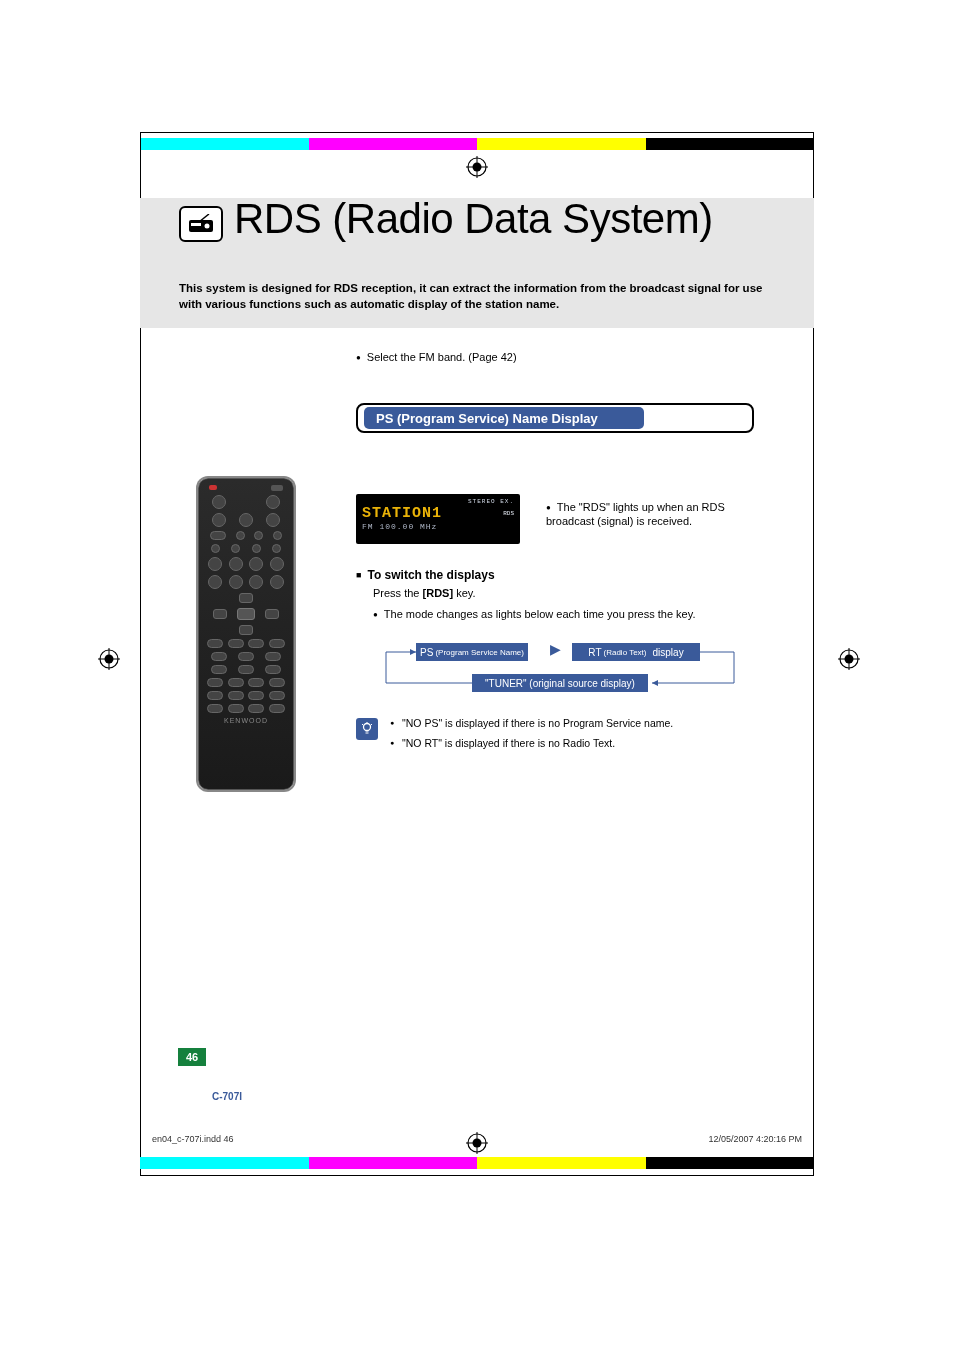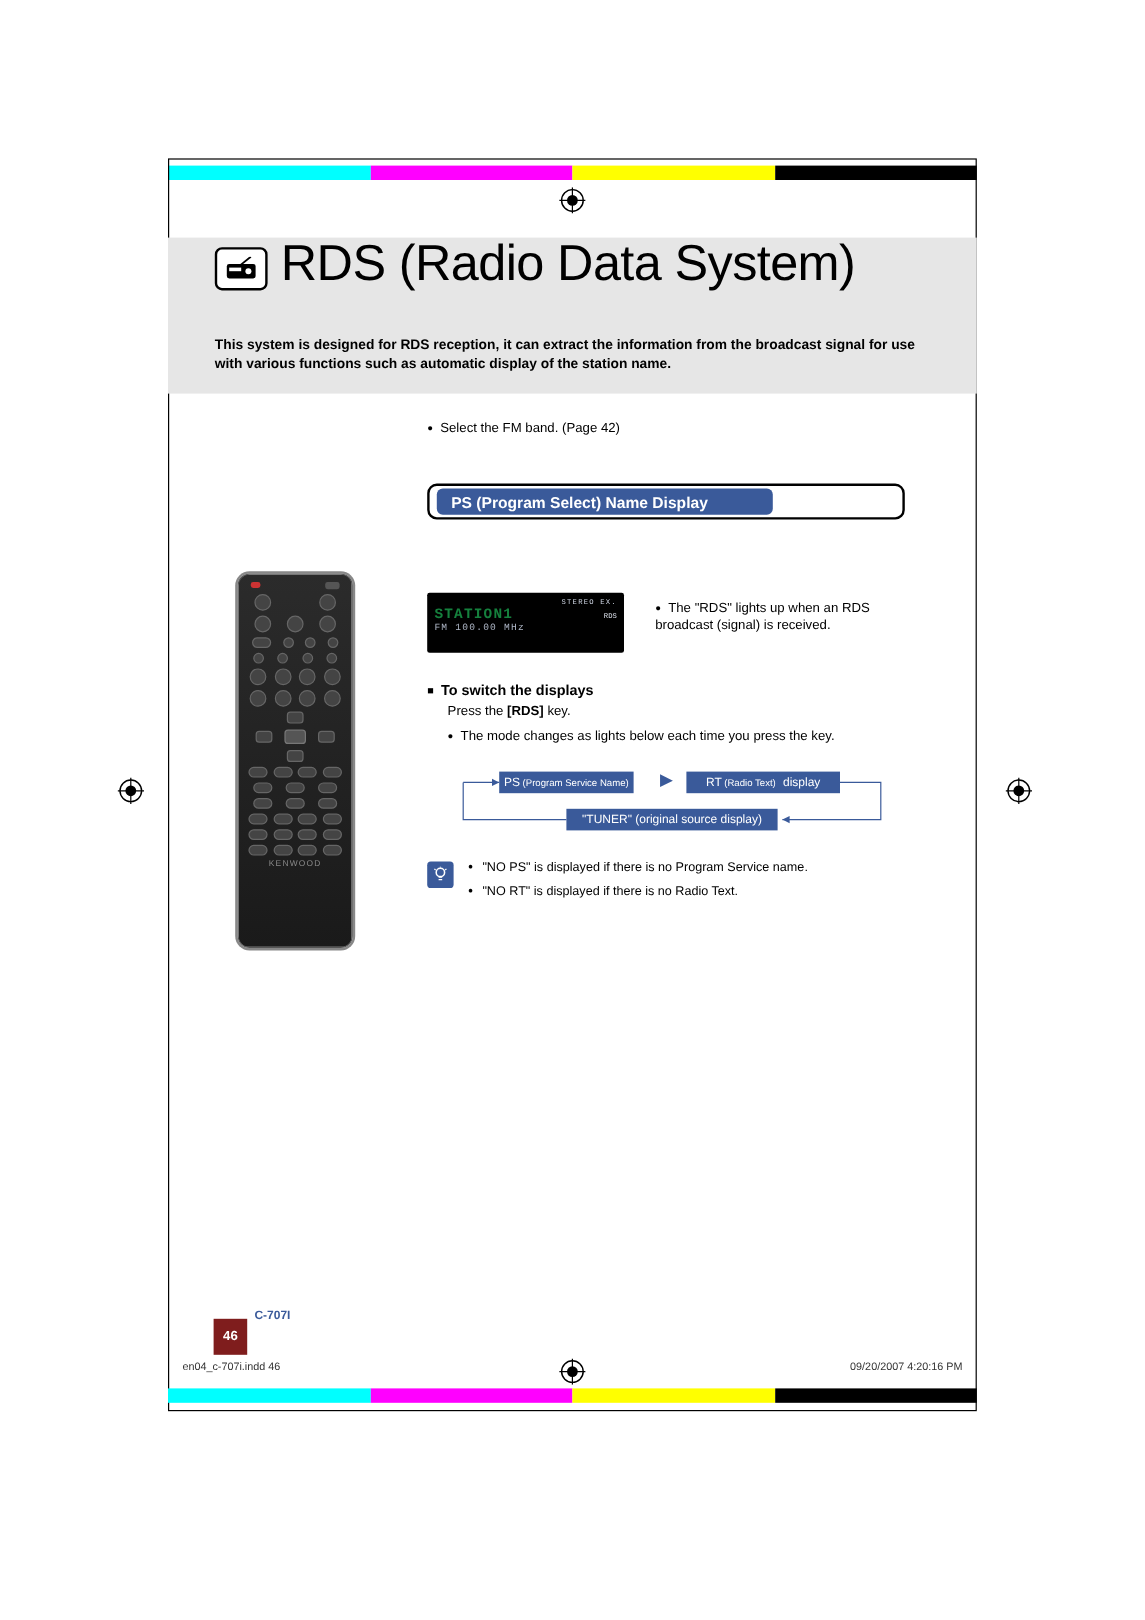--- a/index.html
+++ b/index.html
@@ -20,21 +20,21 @@
   .header-icon svg { width: 28px; height: 20px; }
   .title { position: absolute; left: 234px; top: 195px; font-size: 42px; font-weight: 400; letter-spacing: -0.5px; }
   .intro { position: absolute; left: 179px; top: 281px; width: 590px; font-size: 11.5px; line-height: 1.35; font-weight: 700; }
   .bullet-top { position: absolute; left: 356px; top: 351px; font-size: 11px; }
   .bullet-top::before { content: "\25CF"; font-size: 8px; margin-right: 6px; position: relative; top: -1px; }
   .section-bar { position: absolute; left: 356px; top: 403px; width: 398px; height: 30px; border: 2px solid #000; border-radius: 8px; background: #fff; display: flex; align-items: center; }
   .section-bar-inner { margin-left: 6px; background: #3a5a9a; color: #fff; height: 22px; border-radius: 5px; display: flex; align-items: center; padding: 0 12px; font-size: 13px; font-weight: 700; width: 280px; }
   .sub-intro { position: absolute; left: 356px; top: 455px; width: 398px; font-size: 12px; font-weight: 700; line-height: 1.35; }
   .lcd { position: absolute; left: 356px; top: 494px; width: 164px; height: 50px; background: #000; border-radius: 2px; color: #cfd6e4; font-family: "Courier New", monospace; padding: 4px 6px; }
   .lcd-top { font-size: 6px; text-align: right; letter-spacing: 1px; }
-  .lcd-main { font-size: 12px; letter-spacing: 1px; font-weight: 700; color: #15803d; font-family: Liberation Mono, monospace; }
+  .lcd-main { font-size: 15px; letter-spacing: 1px; font-weight: 700; color: #eab308; font-family: Liberation Mono, monospace; }
   .lcd-sub { font-size: 8px; text-align: left; letter-spacing: 1px; color: #aeb6c6; }
   .lcd-rds { position:absolute; right:6px; top:16px; font-size:6px; color:#dfe4ee; }
   .lcd-note { position: absolute; left: 546px; top: 500px; width: 180px; font-size: 11px; line-height: 1.3; }
   .lcd-note::before { content: "\25CF"; font-size: 8px; margin-right: 6px; position: relative; top: -1px; }
   .switch-h { position: absolute; left: 356px; top: 568px; font-size: 12px; font-weight: 700; }
   .switch-h::before { content: "\25A0"; font-size: 9px; margin-right: 6px; position: relative; top: -1px; }
   .press { position: absolute; left: 373px; top: 587px; font-size: 11px; }
   .mode-line { position: absolute; left: 373px; top: 608px; font-size: 11px; }
   .mode-line::before { content: "\25CF"; font-size: 8px; margin-right: 6px; position: relative; top: -1px; }
   .flow { position: absolute; left: 356px; top: 632px; width: 398px; height: 62px; }
@@ -57,21 +57,21 @@
   .remote .btn.pill { width: 16px; height: 9px; border-radius: 5px; }
   .remote .dpad { position: relative; height: 42px; margin: 4px 0; }
   .remote .dpad .c { position:absolute; left:50%; top:50%; width:18px; height:12px; background:#555; border:1px solid #777; border-radius:3px; transform:translate(-50%,-50%); }
   .remote .dpad .u,.remote .dpad .d,.remote .dpad .l,.remote .dpad .r { position:absolute; width:14px; height:10px; background:#444; border:1px solid #666; border-radius:3px; }
   .remote .dpad .u{ left:50%; top:0; transform:translateX(-50%);} .remote .dpad .d{ left:50%; bottom:0; transform:translateX(-50%);}
   .remote .dpad .l{ left:8px; top:50%; transform:translateY(-50%);} .remote .dpad .r{ right:8px; top:50%; transform:translateY(-50%);}
   .remote .brand { text-align:center; color:#888; font-size:7px; letter-spacing:1px; margin-top:4px; }
   .remote .top-ind { display:flex; justify-content:space-between; padding:0 4px; }
   .remote .led { width:8px; height:5px; background:#c33; border-radius:2px; }
   .remote .spk { width:12px; height:6px; background:#555; border-radius:2px; }
-  .pg-tab { position: absolute; left: 178px; top: 1099px; width: 28px; height: 30px; background: #7f1d1d; color: #fff; font-size: 11px; font-weight: 700; display: flex; align-items: center; justify-content: center; }
+  .pg-tab { position: absolute; left: 178px; top: 1048px; width: 28px; height: 18px; background: #15803d; color: #fff; font-size: 11px; font-weight: 700; display: flex; align-items: center; justify-content: center; }
   .pg-model { position: absolute; left: 212px; top: 1091px; font-size: 10px; font-weight: 700; color: #3a5a9a; }
   .foot-left { position: absolute; left: 152px; top: 1134px; font-size: 9px; color: #333; }
   .foot-right { position: absolute; right: 152px; top: 1134px; font-size: 9px; color: #333; }
 </style>
 </head>
 <body>
 
 <div class="page">
 
   <div class="color-bar-top">
@@ -124,21 +124,21 @@
         <rect x="4" y="9" width="10" height="3" fill="#fff"></rect>
         <circle cx="20" cy="12" r="2.5" fill="#fff"></circle>
       </svg>
   </div>
   <h1 class="title">RDS (Radio Data System)</h1>
   <p class="intro">This system is designed for RDS reception, it can extract the information from the broadcast signal for use with various functions such as automatic display of the station name.</p>
 
   <p class="bullet-top">Select the FM band. (Page 42)</p>
 
   <div class="section-bar">
-    <div class="section-bar-inner">PS (Program Select) Name Display</div>
+    <div class="section-bar-inner">PS (Program Service) Name Display</div>
   </div>
 
 
   <div class="lcd">
     <div class="lcd-top">STEREO  EX.</div>
     <div class="lcd-main">STATION1</div>
     <div class="lcd-rds">RDS</div>
     <div class="lcd-sub">FM   100.00 MHz</div>
   </div>
   <p class="lcd-note">The "RDS" lights up when an RDS broadcast (signal) is received.</p>
@@ -263,21 +263,21 @@
         <div class="btn pill"></div>
         <div class="btn pill"></div>
       </div>
     <div class="brand">KENWOOD</div>
   </div>
 
   <div class="pg-tab">46</div>
   <div class="pg-model">C-707I</div>
 
   <div class="foot-left">en04_c-707i.indd   46</div>
-  <div class="foot-right">09/20/2007   4:20:16 PM</div>
+  <div class="foot-right">12/05/2007   4:20:16 PM</div>
 
   <div class="color-bar-bottom">
     <div class="cb c1"></div>
       <div class="cb c2"></div>
       <div class="cb c3"></div>
       <div class="cb c4"></div>
   </div>
 </div>
 
 </body></html>

